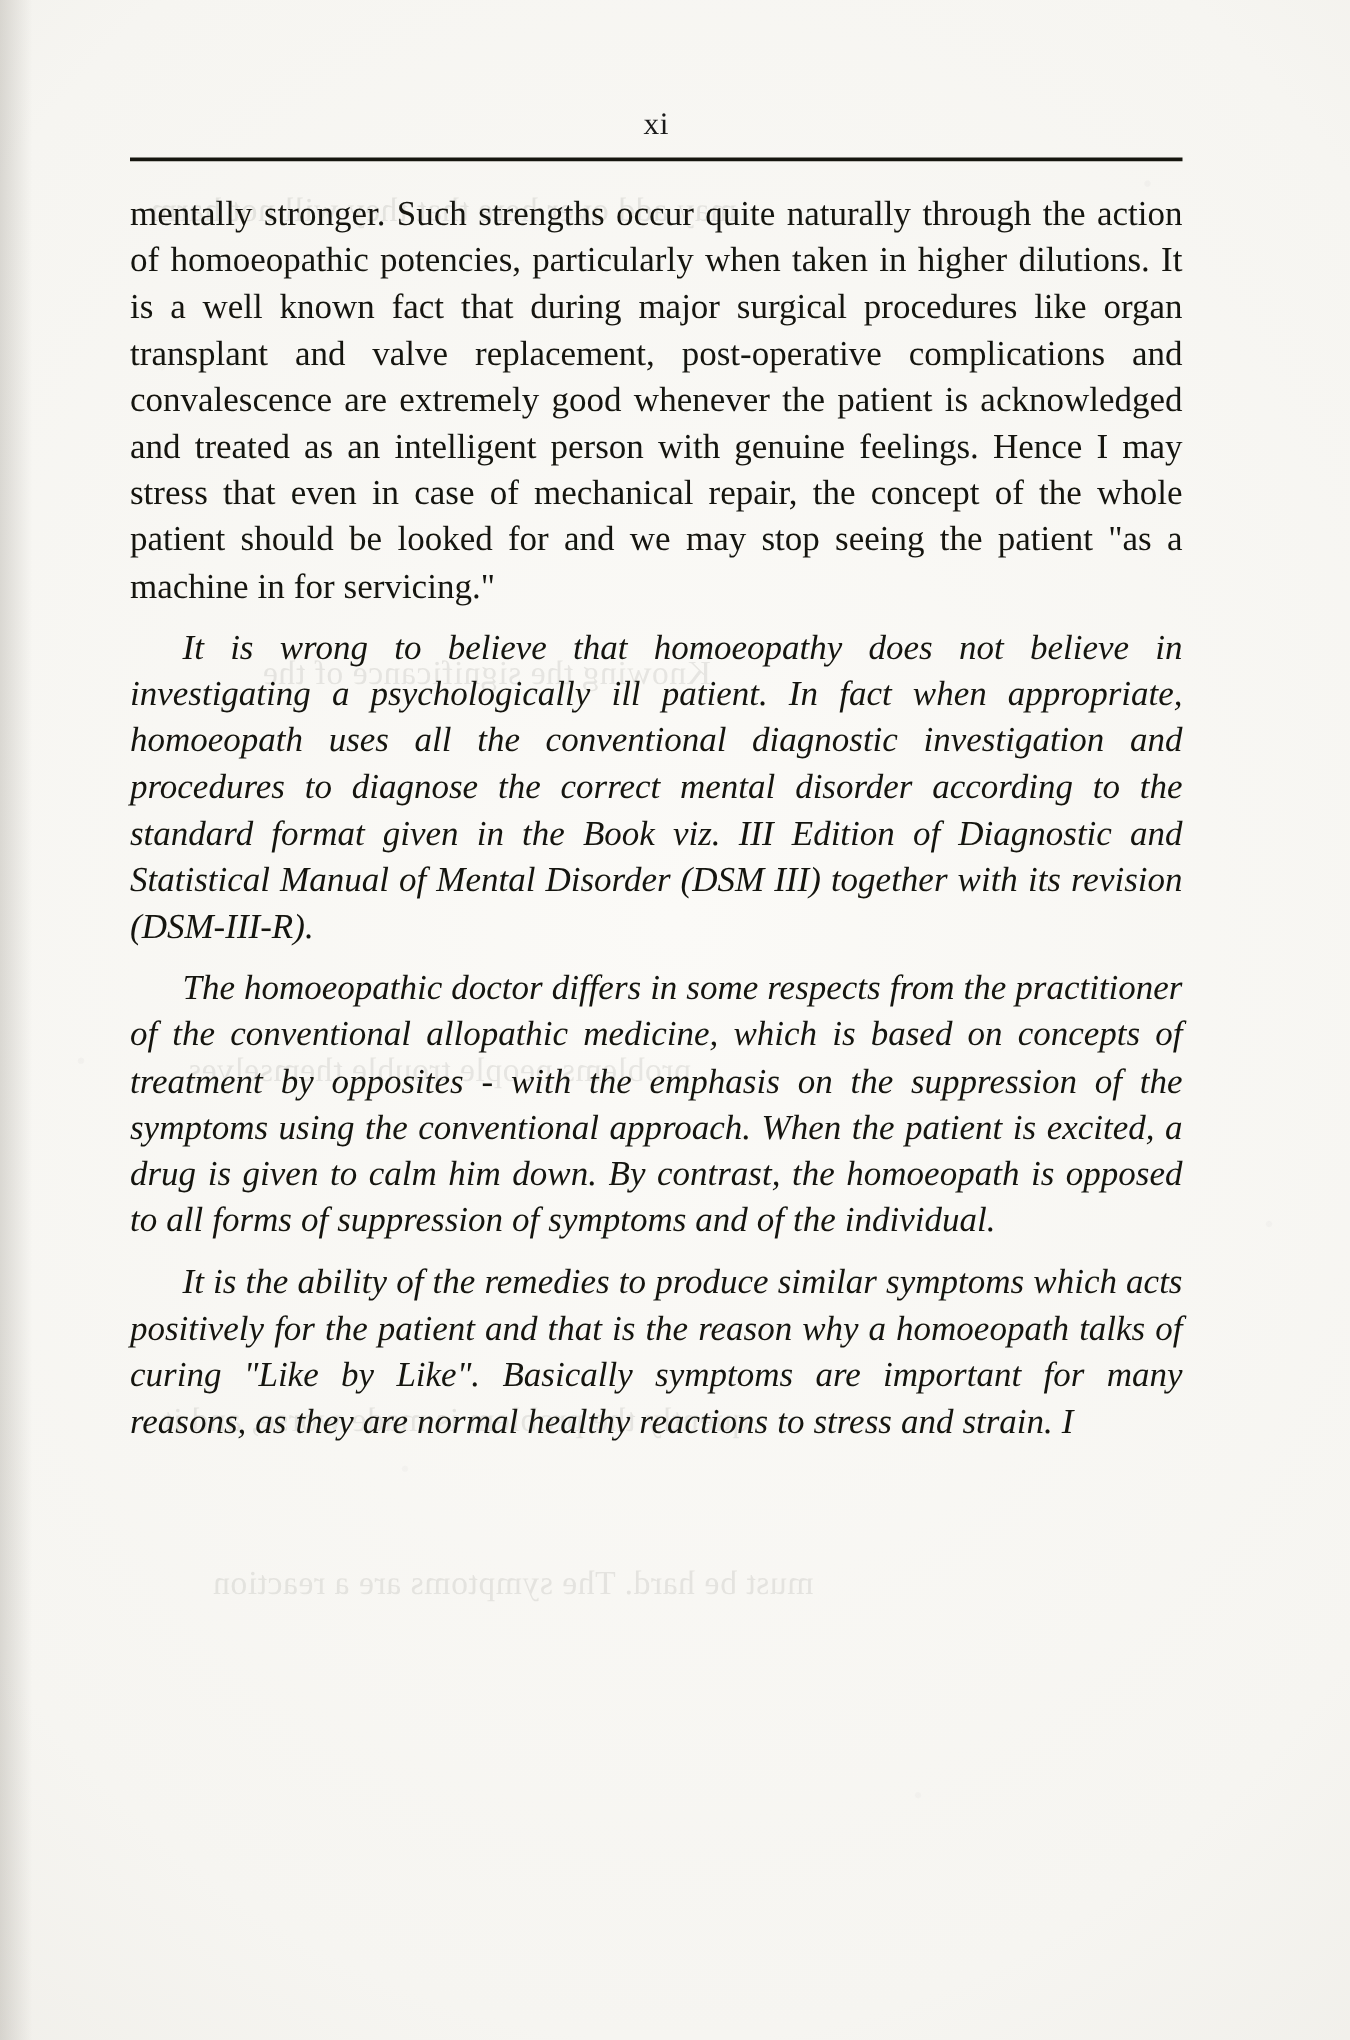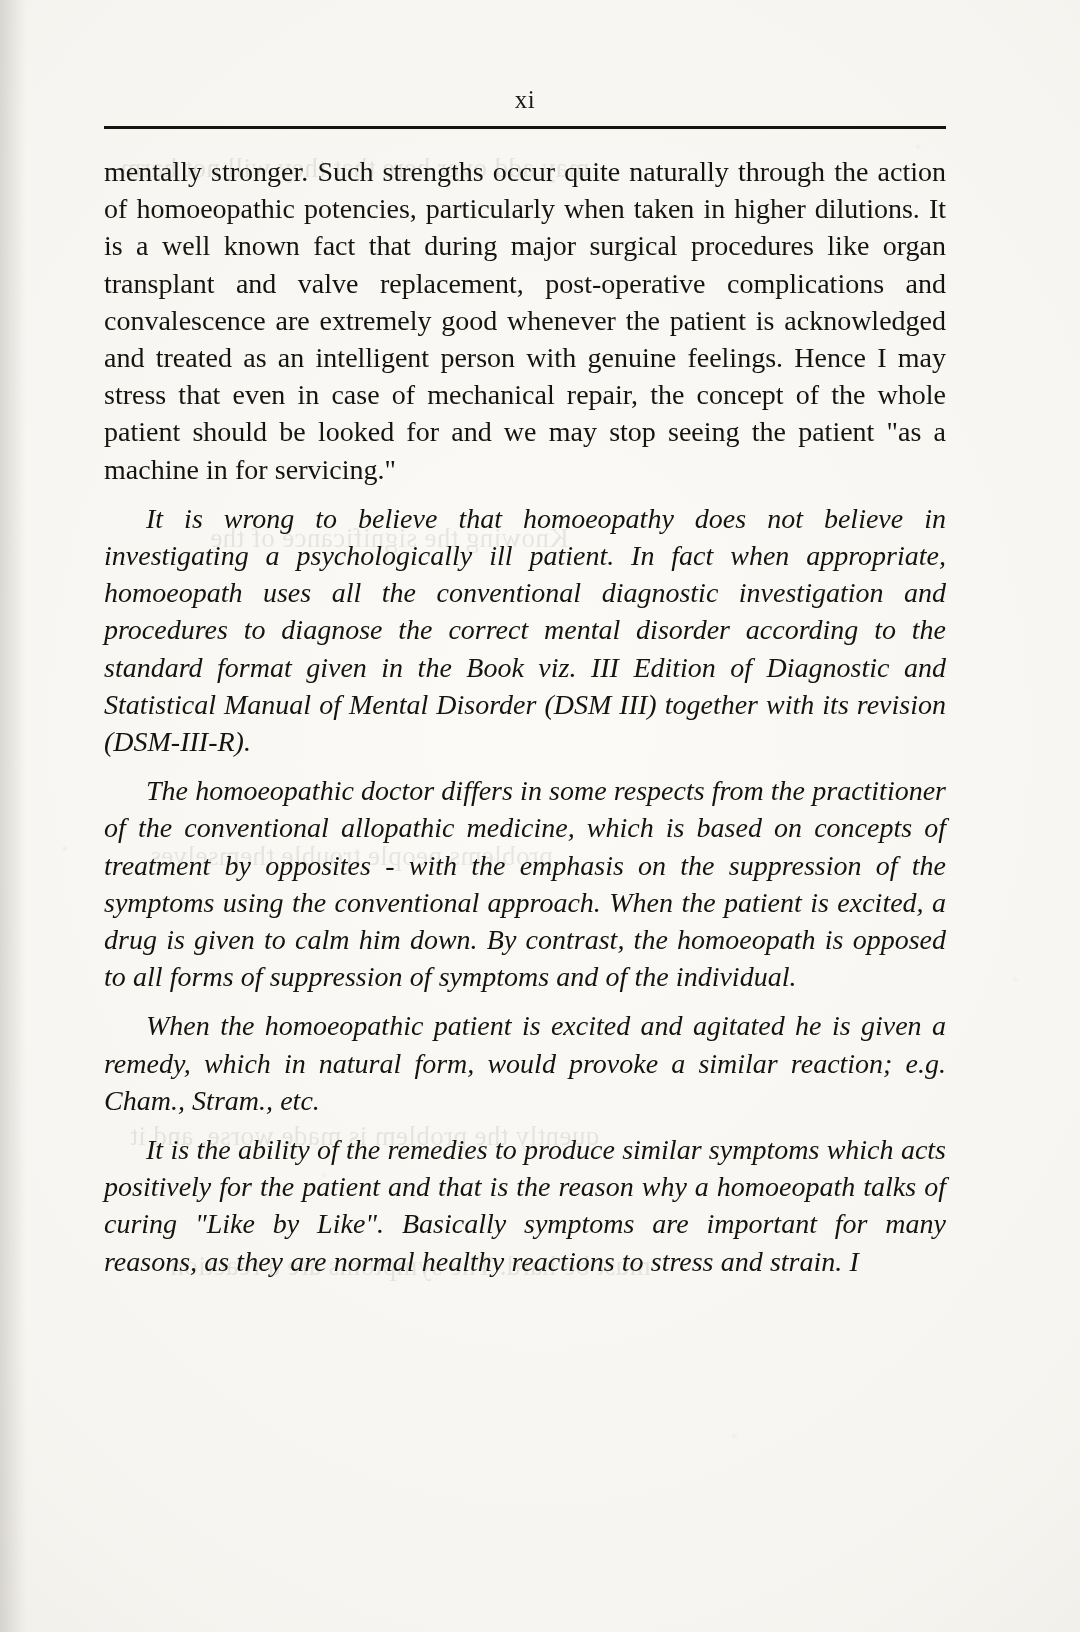--- a/index.html
+++ b/index.html
@@ -122,18 +122,17 @@
 
   <div class="content">
 
     <div class="folio">xi</div>
     <div class="rule"></div>
 
     <div class="body-text">
       <p>mentally stronger. Such strengths  occur quite naturally through the action of homoeopathic potencies, particularly when taken in higher dilutions. It is a well known fact that during major surgical procedures like organ transplant and valve replacement, post-operative complications and convalescence are extremely good whenever the patient is acknowledged and treated as an intelligent person with genuine feelings. Hence I may stress that even in case of mechanical repair, the concept of the whole patient should be looked for and we may stop seeing the patient "as a machine in for servicing."</p>
       <p class="indent gap">It is wrong to believe that homoeopathy does not believe in investigating a psychologically ill patient. In fact when appropriate, homoeopath uses all the conventional diagnostic investigation and procedures to diagnose the correct mental disorder according to the standard format given in the Book viz. III Edition of Diagnostic and Statistical Manual of Mental Disorder (DSM III) together with its revision (DSM-III-R).</p>
       <p class="indent gap">The homoeopathic doctor differs in some respects from the practitioner of the conventional allopathic medicine, which is based on concepts of treatment by opposites - with the emphasis on the suppression of the symptoms using the conventional approach. When the patient is excited, a drug is given to calm him down. By contrast, the homoeopath is opposed to all forms of suppression of symptoms and of the individual.</p>
-      <p class="indent gap">When the homoeopathic patient is excited and agitated he is given a remedy, which in natural form, would provoke a similar reaction; e.g. Cham., Stram., etc.</p>
       <p class="indent gap">It is the ability of the remedies to produce similar symptoms which acts positively for the patient and that is the reason why a homoeopath talks of curing "Like by Like". Basically symptoms are important for many reasons, as they are normal healthy reactions to stress and strain. I</p>
     </div>
 
   </div>
 </div>
 
 </body></html>

